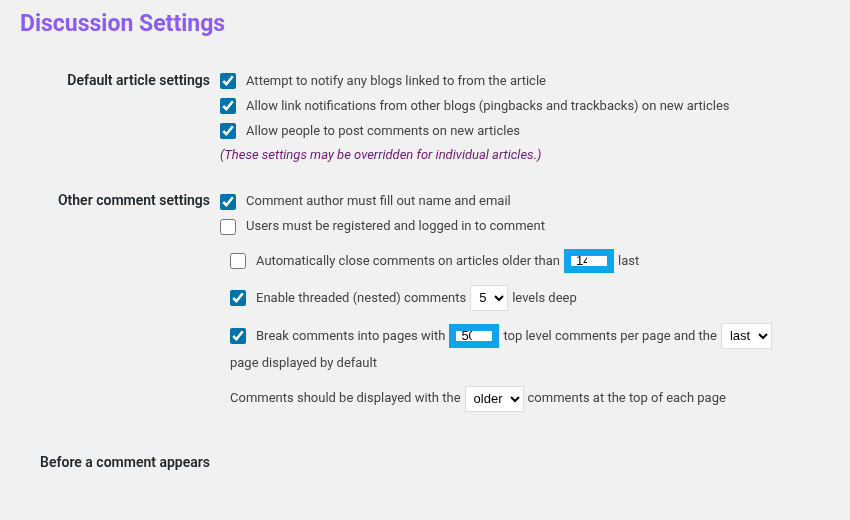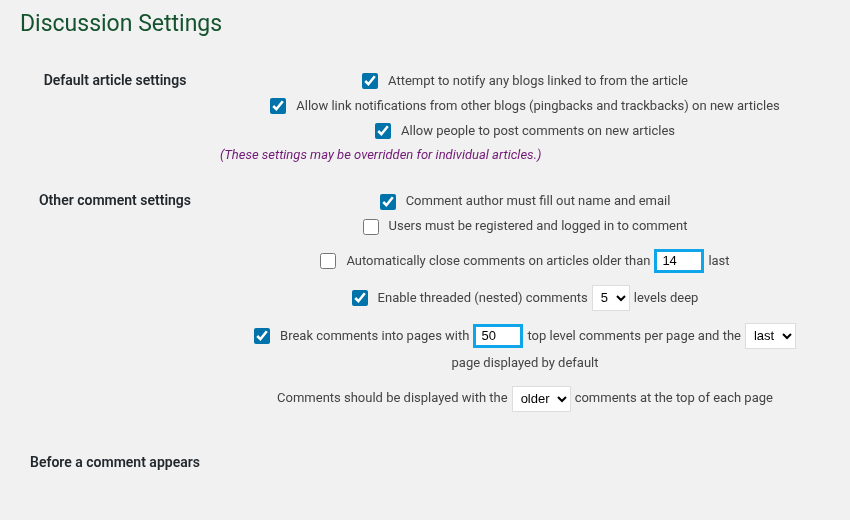--- a/index.html
+++ b/index.html
@@ -10,30 +10,30 @@
     background: #f1f1f1;
     font-family: -apple-system, BlinkMacSystemFont, "Segoe UI", Roboto, "Helvetica Neue", Arial, sans-serif;
     font-size: 13px;
     color: #23282d;
   }
   .wrap {
     padding: 10px 20px 20px 20px;
   }
   h1 {
     font-size: 23px;
-    font-weight: 400;
+    font-weight: 700;
     margin: 0 0 20px 0;
-    color: #14532d;
+    color: #8b5cf6;
   }
   table.form-table {
     width: 100%;
     border-collapse: collapse;
   }
   table.form-table th {
-    text-align: center;
+    text-align: right;
     vertical-align: top;
     width: 200px;
     padding: 15px 10px 15px 0;
     font-size: 14px;
     font-weight: 600;
     color: #23282d;
   }
   table.form-table td {
     vertical-align: top;
     padding: 10px 0 15px 0;
@@ -45,37 +45,36 @@
     margin: 0;
     padding: 0;
   }
   label.row {
     display: flex;
     align-items: center;
     flex-wrap: wrap;
     gap: 4px;
     margin: 4px 0;
     line-height: 1.6;
-    justify-content: center;
   }
   label.row.spaced {
     margin: 12px 10px;
   }
   input[type=checkbox] {
     width: 16px;
     height: 16px;
     margin: 0 6px 0 0;
     accent-color: #0073aa;
     cursor: pointer;
   }
   input[type=number], input.small-text {
     width: 50px;
     height: 24px;
     padding: 2px 5px;
-    border: 3px solid #0ea5e9;
+    border: 7px solid #0ea5e9;
     background: #fff;
     font-size: 13px;
     border-radius: 0;
   }
   select {
     height: 26px;
     padding: 1px 4px;
     border: 1px solid #ddd;
     background: #fff;
     font-size: 13px;

